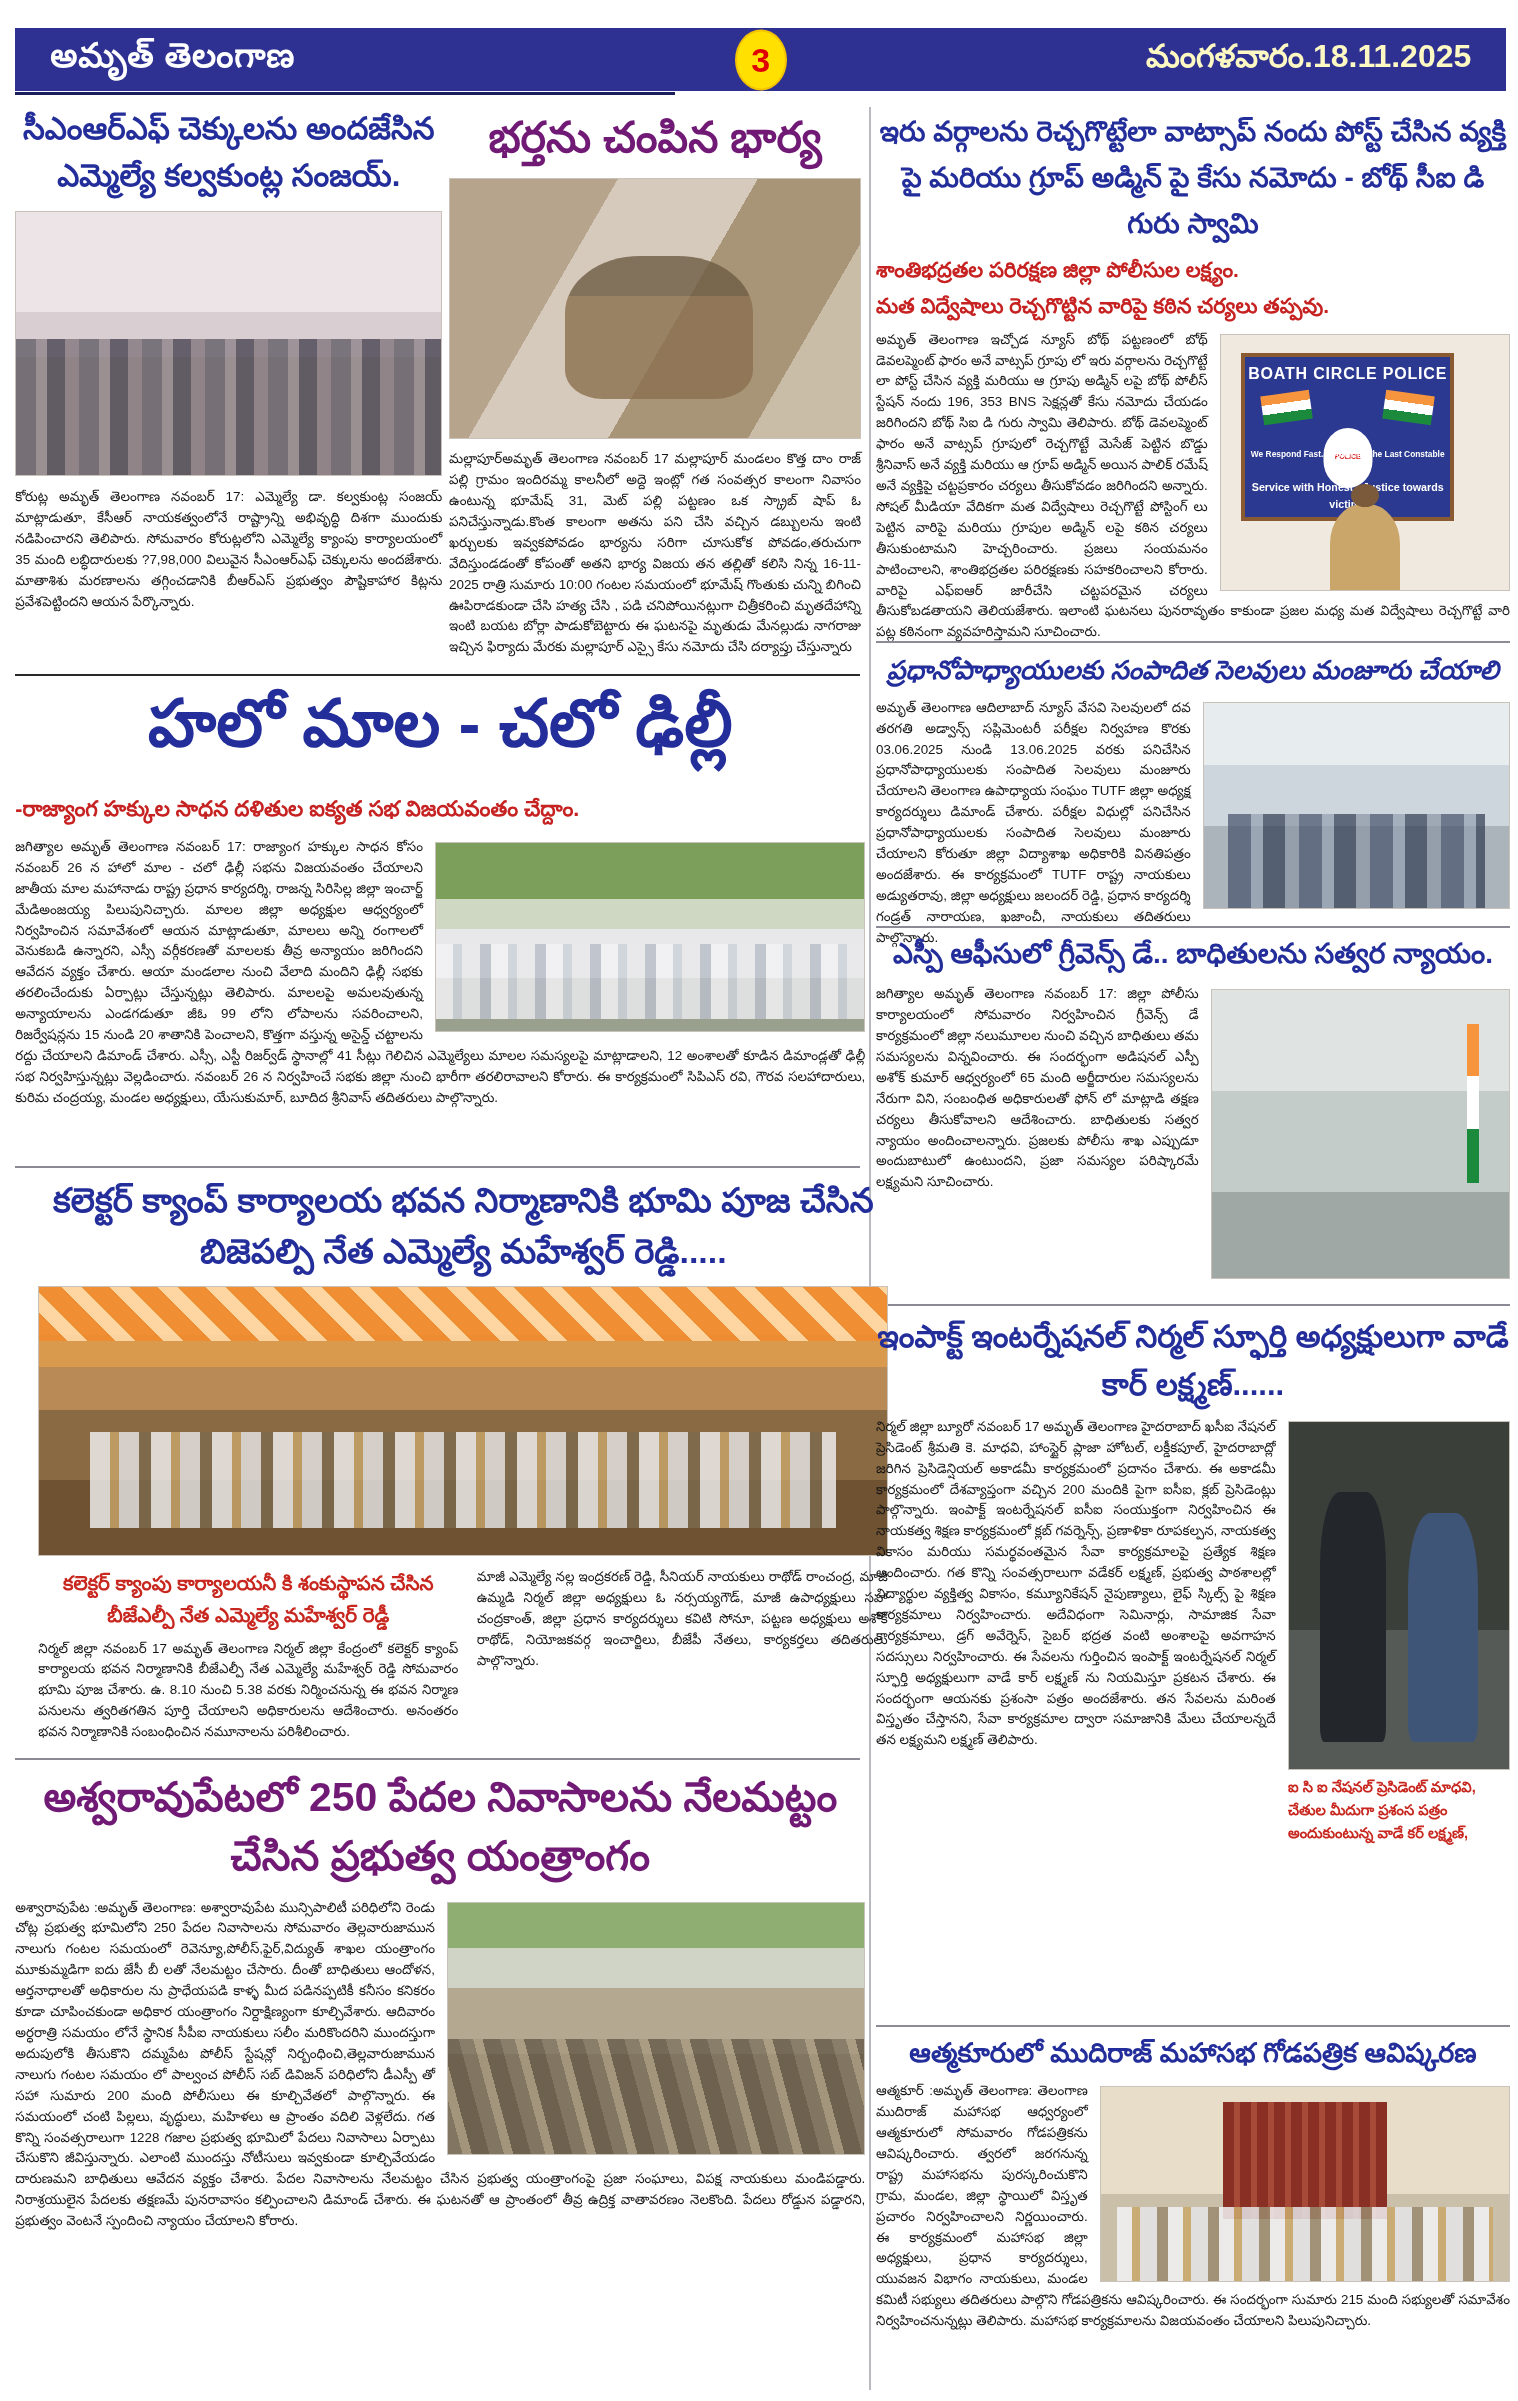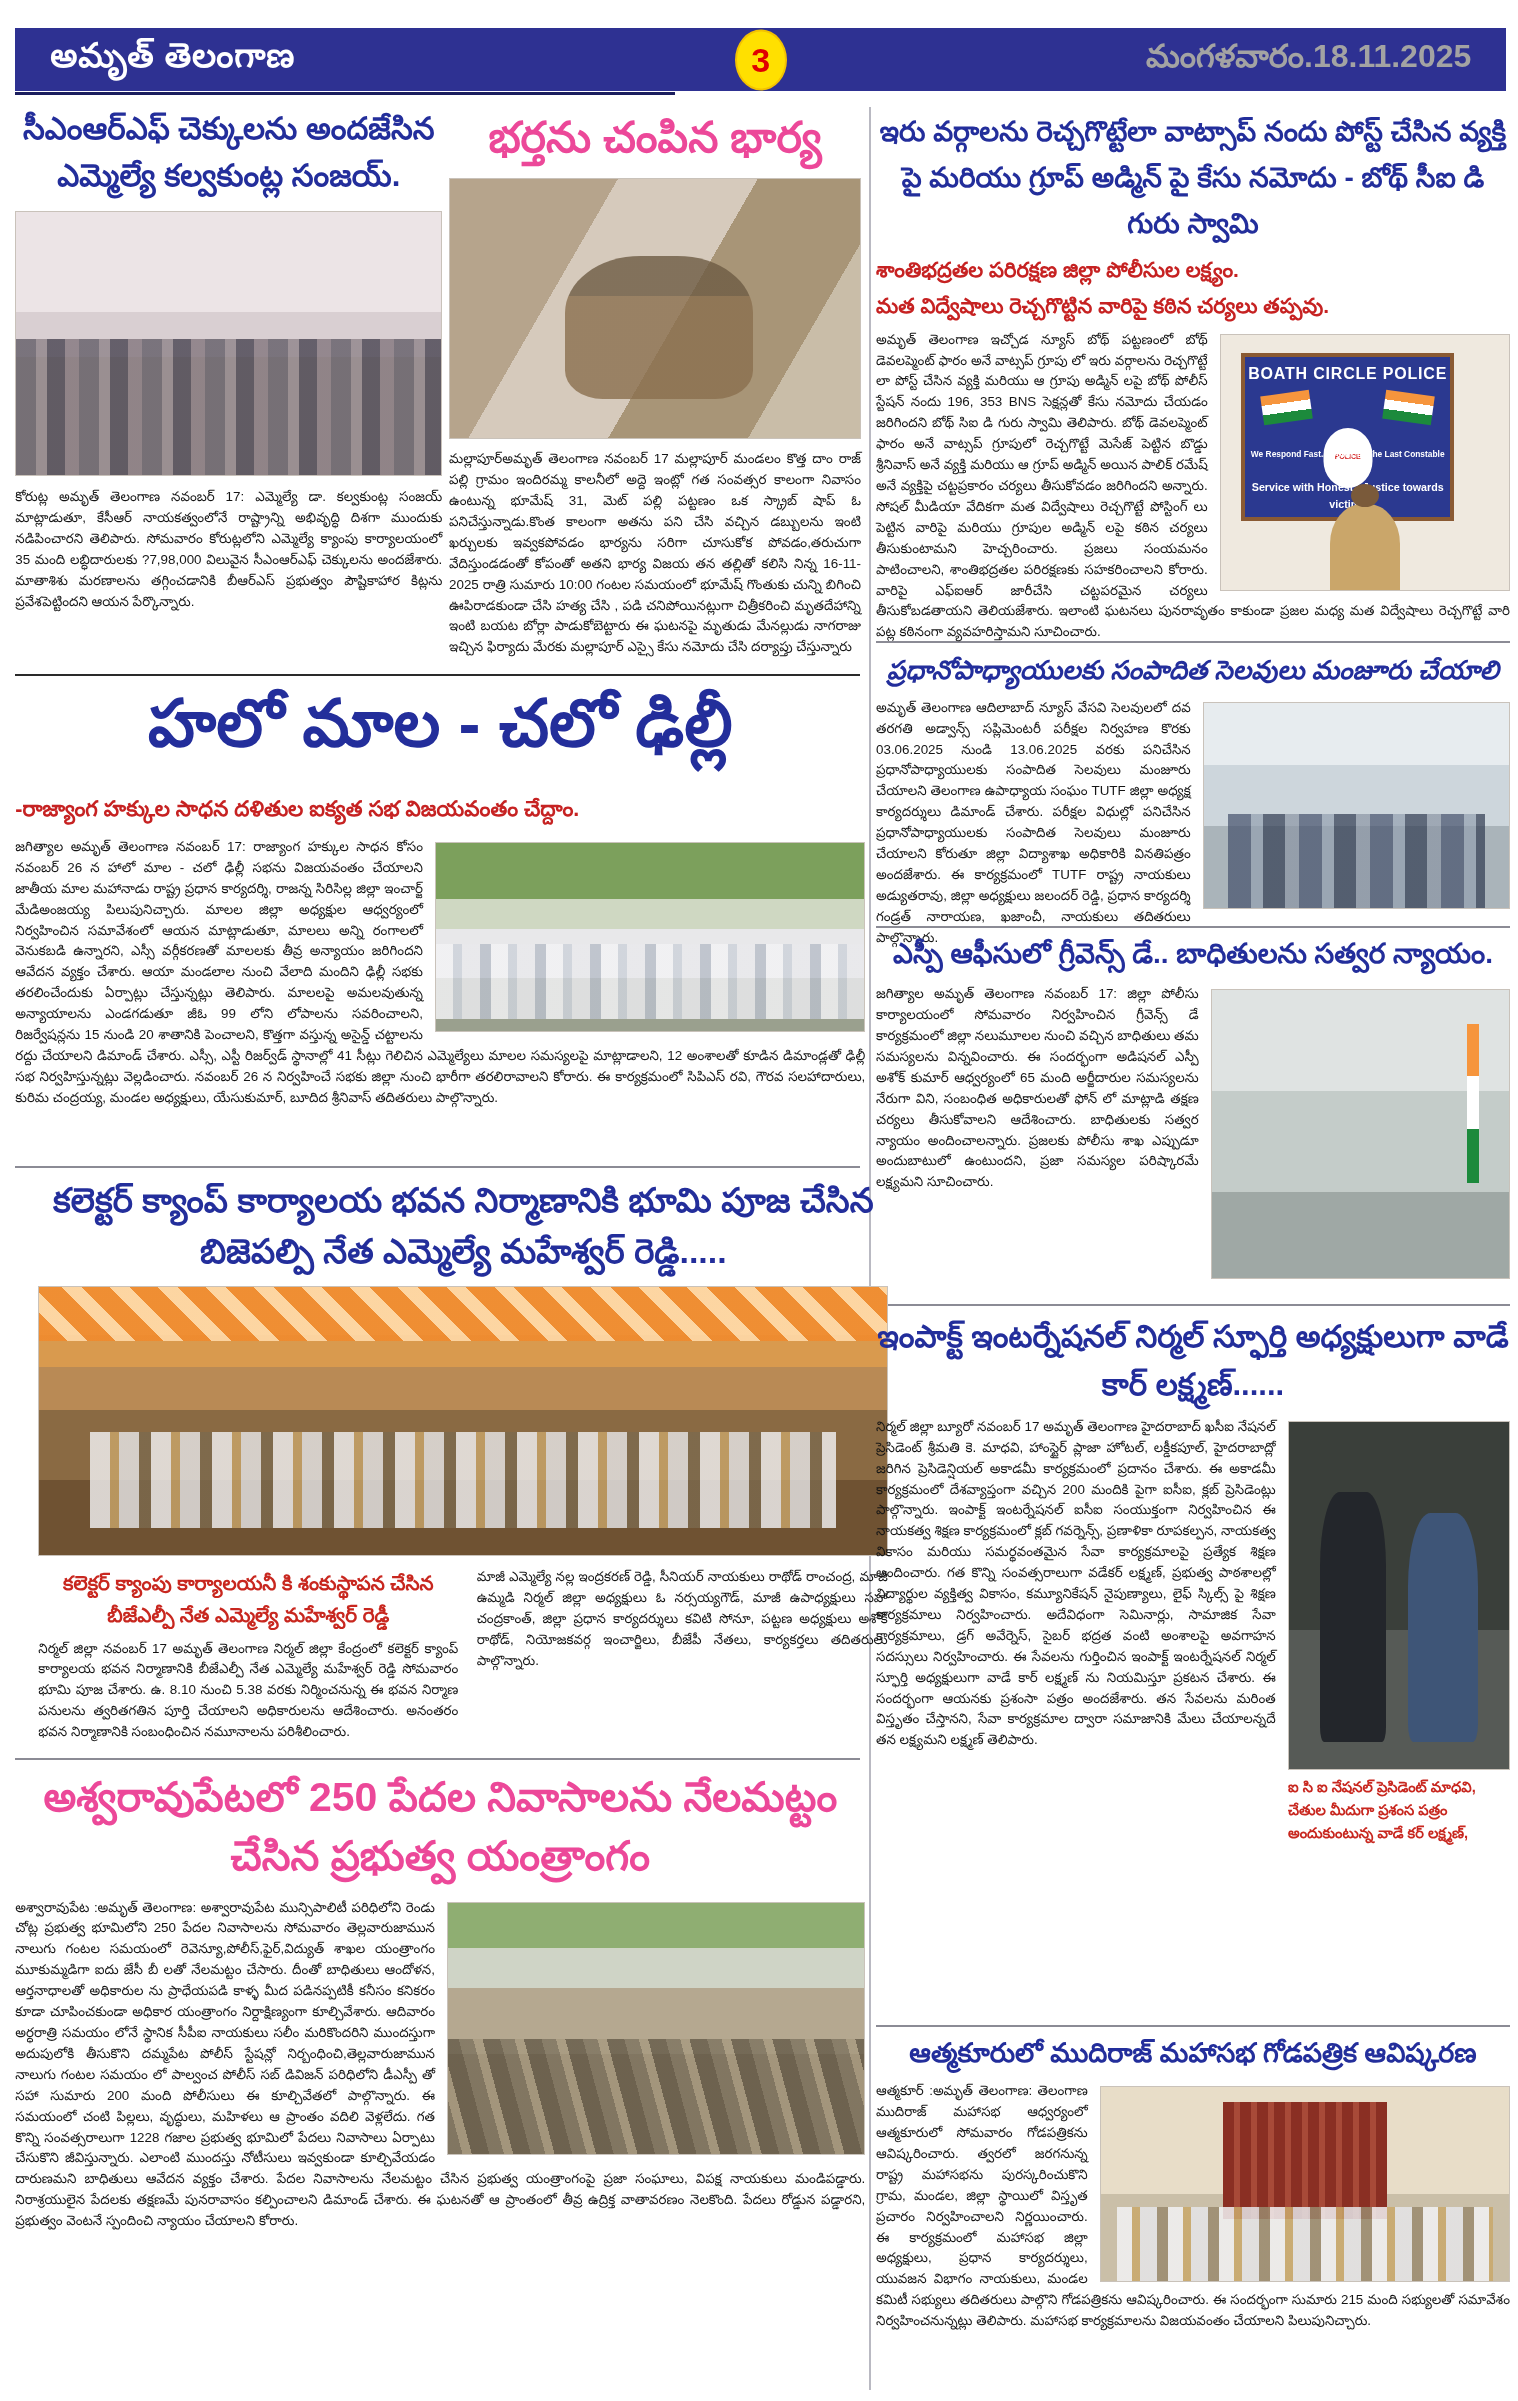--- a/index.html
+++ b/index.html
@@ -9,35 +9,35 @@
     overflow:hidden;
   }
   .abs{position:absolute;}
   
   .masthead{
     left:15.3px;top:28px;width:1491px;height:63px;background:#2e3192;
     display:flex;align-items:center;justify-content:space-between;
     padding:8px 35px;box-sizing:border-box;
   }
   .masthead .brand{color:#fff;font-size:34px;font-weight:bold;letter-spacing:0.8px;}
-  .masthead .pdate{color:#a3a3a3;font-size:32px;font-weight:bold;}
+  .masthead .pdate{color:#fef9c3;font-size:32px;font-weight:bold;}
   .pagenum{
     position:absolute;left:50%;top:50%;transform:translate(-50%,-50%);
     width:48px;height:57px;background:#ffe000;border-radius:50%;
     border:2.3px solid #f3c200;display:flex;align-items:center;justify-content:center;
     color:#e00000;font-size:34px;font-weight:bold;
   }
   .head-underline{left:15.3px;top:92px;width:660px;height:3.1px;background:#1b1e5e;}
   
   .vrule{width:1.5px;background:#b9b9c2;}
   .hrule{height:2.3px;background:#2a2a2a;}
   .hrule-light{height:1.5px;background:#8b8b95;}
   
   .hl-blue{color:#232e9b;font-weight:bold;text-align:center;line-height:1.5;}
-  .hl-red{color:#ec4899;font-weight:bold;text-align:center;line-height:1.45;}
+  .hl-red{color:#701a75;font-weight:bold;text-align:center;line-height:1.45;}
   .sub-red{color:#c62222;font-weight:bold;font-size:21px;line-height:1.7;text-align:left;}
   .bodytxt{font-size:13.4px;line-height:1.56;text-align:justify;color:#151515;}
   .caption-red{color:#c8271f;font-weight:bold;font-size:20px;line-height:1.6;text-align:center;}
   .cap-small{color:#c8271f;font-weight:bold;font-size:14.6px;line-height:1.55;text-align:left;}
   
   .photo{box-sizing:border-box;border:0.8px solid #c9c2ba;}
   .ph-cmrf{background:
     linear-gradient(#ece4e6 0 38%,#d9cfd2 38% 55%,#cabfb6 55% 100%),
     #cabfb6;position:relative;overflow:hidden;}
   .ph-cmrf::after{content:"";position:absolute;left:0;right:0;bottom:0;height:52%;

